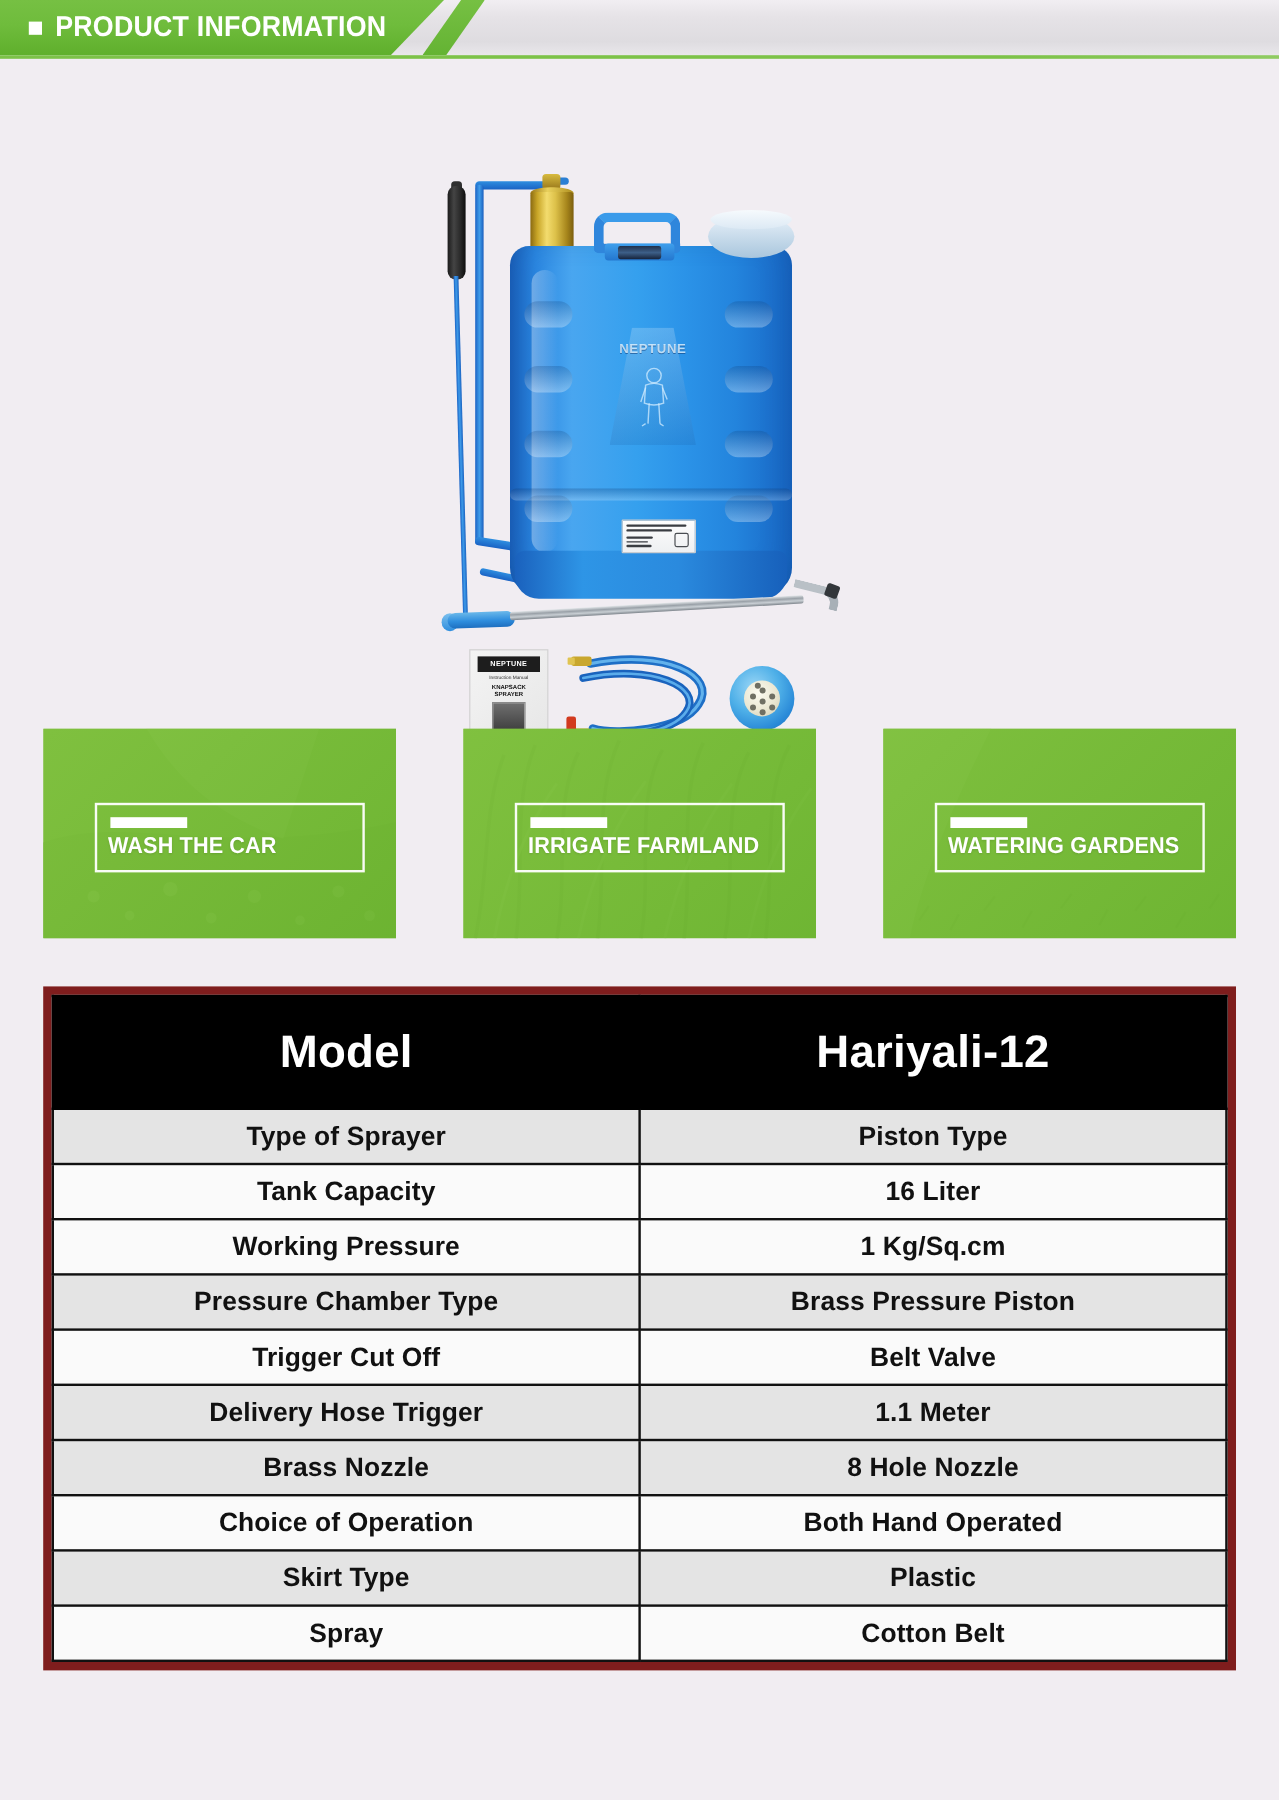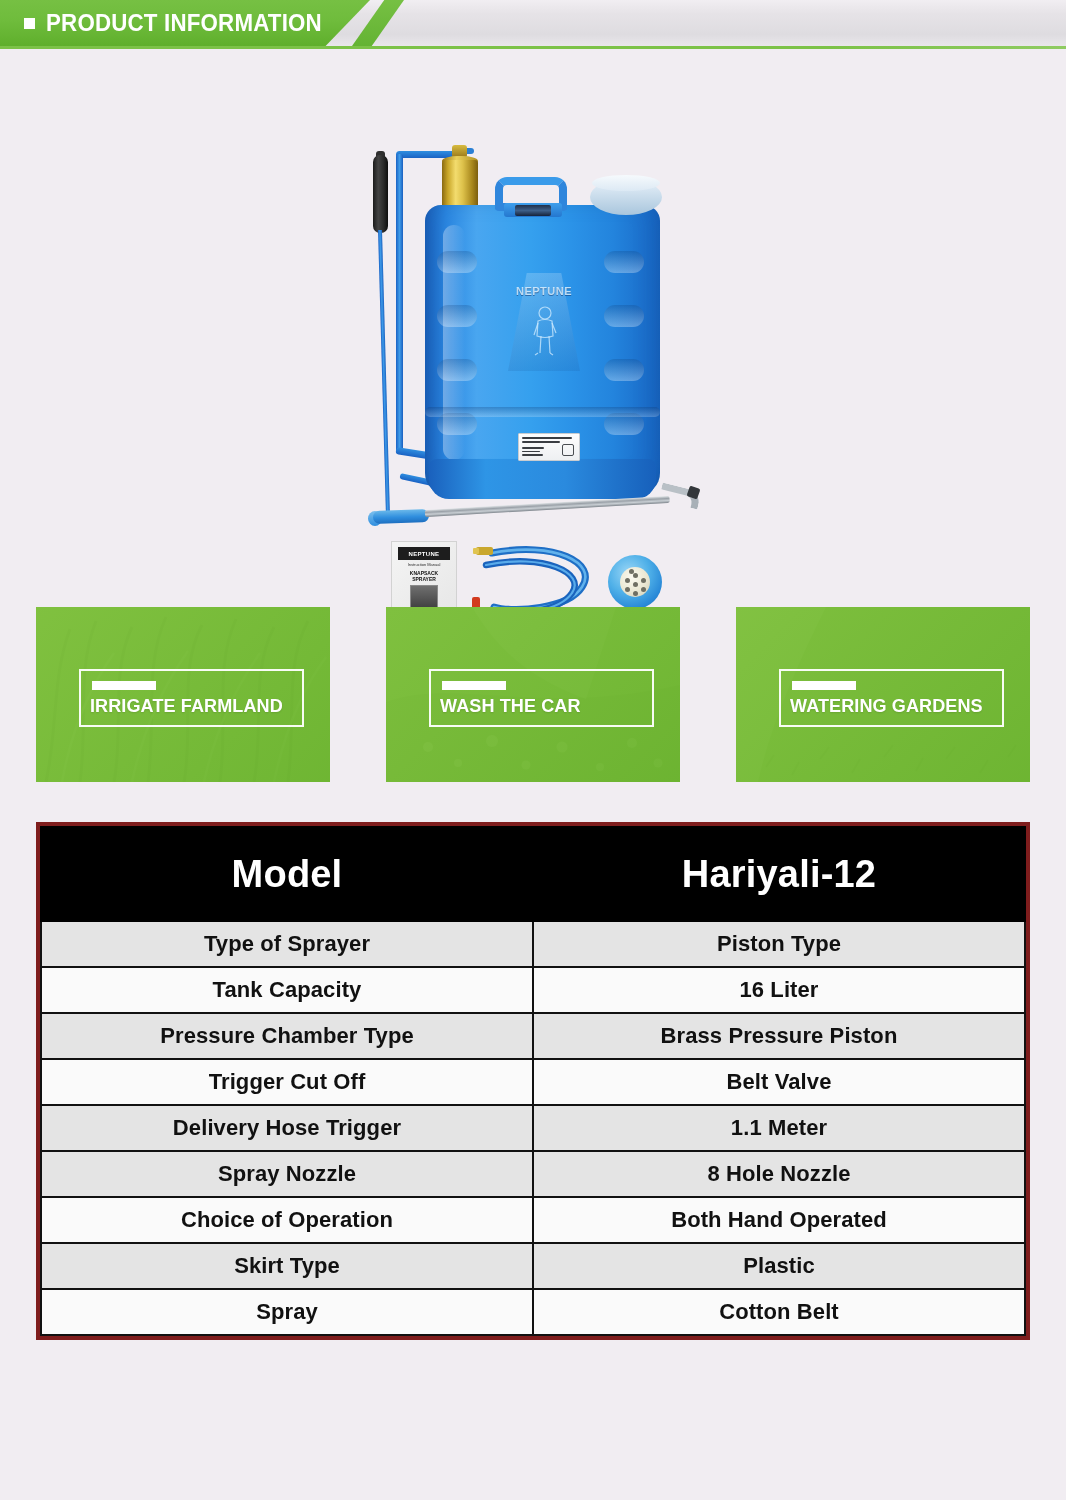--- a/index.html
+++ b/index.html
@@ -296,21 +296,21 @@
     position: absolute; left: 54px; top: 88px;
     color: #ffffff; font-size: 19px; font-weight: bold;
     letter-spacing: 0.1px; white-space: nowrap;
     transform: scaleX(0.95); transform-origin: left top;
     text-shadow: 0 1px 2px rgba(0,0,0,0.12);
   }
 
   
   .spec-wrap {
     position: absolute; left: 36px; top: 822px;
-    width: 994px; border: 4px solid #7f1d1d; background: #fafafa;
+    width: 994px; border: 7px solid #7f1d1d; background: #fafafa;
   }
   table.spec { width: 100%; border-collapse: collapse; table-layout: fixed; }
   table.spec td {
     border: 2px solid #111; text-align: center; padding: 0;
     height: 46px; vertical-align: middle;
   }
   table.spec tr.head td {
     background: #000000; color: #ffffff;
     font-size: 38px; font-weight: bold; height: 94px;
     border-color: #000; letter-spacing: 0.2px;
@@ -429,20 +429,42 @@
     <div class="nz-hole" style="left:641px; top:523px;"></div>
     <div class="nz-hole" style="left:641px; top:532px;"></div>
     <div class="nz-hole" style="left:633px; top:536px;"></div>
     <div class="nz-hole" style="left:625px; top:532px;"></div>
     <div class="nz-hole" style="left:625px; top:523px;"></div>
     <div class="nz-hole" style="left:633px; top:527px;"></div>
     <div class="nz-hole" style="left:629px; top:514px;"></div>
   </div>
 
   <div class="cards">
+
+    <div class="card">
+      <svg class="card-photo" viewBox="0 0 294 175" preserveAspectRatio="none">
+        <rect width="294" height="175" fill="#7cbc44"></rect>
+        <path d="M0 95 C 70 70, 150 110, 294 78 L294 175 L0 175 Z" fill="#6fae38" opacity="0.85"></path>
+        <path d="M86 0 C 110 40, 140 70, 200 92 L230 0 Z" fill="#9acf66" opacity="0.6"></path>
+        <g fill="#a7d776" opacity="0.55">
+          <circle cx="42" cy="140" r="5"></circle>
+            <circle cx="72" cy="156" r="4"></circle>
+            <circle cx="106" cy="134" r="6"></circle>
+          <circle cx="140" cy="158" r="4.5"></circle>
+            <circle cx="176" cy="140" r="5.5"></circle>
+            <circle cx="214" cy="160" r="4"></circle>
+          <circle cx="246" cy="136" r="5"></circle>
+            <circle cx="272" cy="156" r="4.5"></circle>
+        </g>
+      </svg>
+      <div class="card-tint"></div>
+      <div class="card-frame"></div>
+      <div class="card-dash"></div>
+      <div class="card-label">WASH THE CAR</div>
+    </div>
 
     <div class="card">
       <svg class="card-photo" viewBox="0 0 294 175" preserveAspectRatio="none">
         <rect width="294" height="175" fill="#7fbf46"></rect>
         <g stroke="#6aa836" stroke-width="3" fill="none" opacity="0.75">
           <path d="M10 175 C 22 120, 16 70, 34 22"></path>
             <path d="M44 175 C 52 118, 40 64, 60 14"></path>
           <path d="M78 175 C 88 124, 74 66, 96 20"></path>
             <path d="M112 175 C 120 116, 108 58, 130 10"></path>
           <path d="M148 175 C 158 122, 142 62, 166 18"></path>
@@ -458,42 +480,20 @@
         </g>
       </svg>
       <div class="card-tint"></div>
       <div class="card-frame"></div>
       <div class="card-dash"></div>
       <div class="card-label">IRRIGATE FARMLAND</div>
     </div>
 
     <div class="card">
       <svg class="card-photo" viewBox="0 0 294 175" preserveAspectRatio="none">
-        <rect width="294" height="175" fill="#7cbc44"></rect>
-        <path d="M0 95 C 70 70, 150 110, 294 78 L294 175 L0 175 Z" fill="#6fae38" opacity="0.85"></path>
-        <path d="M86 0 C 110 40, 140 70, 200 92 L230 0 Z" fill="#9acf66" opacity="0.6"></path>
-        <g fill="#a7d776" opacity="0.55">
-          <circle cx="42" cy="140" r="5"></circle>
-            <circle cx="72" cy="156" r="4"></circle>
-            <circle cx="106" cy="134" r="6"></circle>
-          <circle cx="140" cy="158" r="4.5"></circle>
-            <circle cx="176" cy="140" r="5.5"></circle>
-            <circle cx="214" cy="160" r="4"></circle>
-          <circle cx="246" cy="136" r="5"></circle>
-            <circle cx="272" cy="156" r="4.5"></circle>
-        </g>
-      </svg>
-      <div class="card-tint"></div>
-      <div class="card-frame"></div>
-      <div class="card-dash"></div>
-      <div class="card-label">WASH THE CAR</div>
-    </div>
-
-    <div class="card">
-      <svg class="card-photo" viewBox="0 0 294 175" preserveAspectRatio="none">
         <rect width="294" height="175" fill="#78b940"></rect>
         <path d="M0 0 L90 0 C 60 60, 34 120, 22 175 L0 175 Z" fill="#8ec85a" opacity="0.75"></path>
         <g stroke="#64a52f" stroke-width="2" opacity="0.65">
           <path d="M30 160 l8 -12"></path>
             <path d="M56 168 l7 -13"></path>
             <path d="M84 152 l9 -12"></path>
           <path d="M116 166 l8 -14"></path>
             <path d="M148 150 l9 -12"></path>
             <path d="M180 164 l7 -13"></path>
           <path d="M210 152 l9 -12"></path>
@@ -520,34 +520,38 @@
           <td>Hariyali-12</td>
         </tr>
       <tr class="r-odd">
             <td class="k">Type of Sprayer</td>
             <td class="v">Piston Type</td>
           </tr>
           <tr class="r-even">
             <td class="k">Tank Capacity</td>
             <td class="v">16 Liter</td>
           </tr>
+          <tr class="r-even">
+            <td class="k">Working Pressure</td>
+            <td class="v">1 Kg/Sq.cm</td>
+          </tr>
           <tr class="r-odd">
             <td class="k">Pressure Chamber Type</td>
             <td class="v">Brass Pressure Piston</td>
           </tr>
           <tr class="r-even">
             <td class="k">Trigger Cut Off</td>
             <td class="v">Belt Valve</td>
           </tr>
           <tr class="r-odd">
             <td class="k">Delivery Hose Trigger</td>
             <td class="v">1.1 Meter</td>
           </tr>
           <tr class="r-odd">
-            <td class="k">Spray Nozzle</td>
+            <td class="k">Brass Nozzle</td>
             <td class="v">8 Hole Nozzle</td>
           </tr>
           <tr class="r-even">
             <td class="k">Choice of Operation</td>
             <td class="v">Both Hand Operated</td>
           </tr>
           <tr class="r-odd">
             <td class="k">Skirt Type</td>
             <td class="v">Plastic</td>
           </tr>

